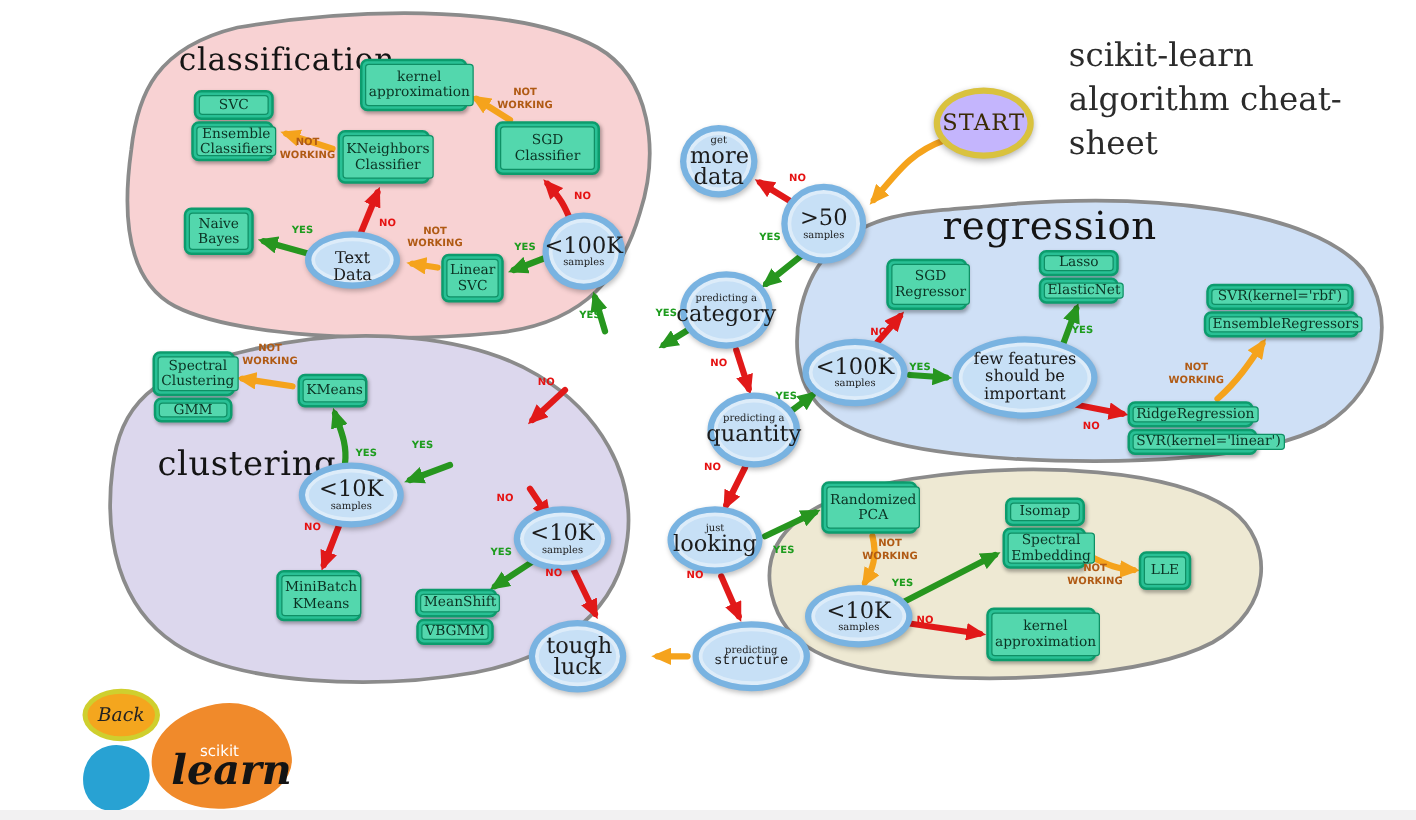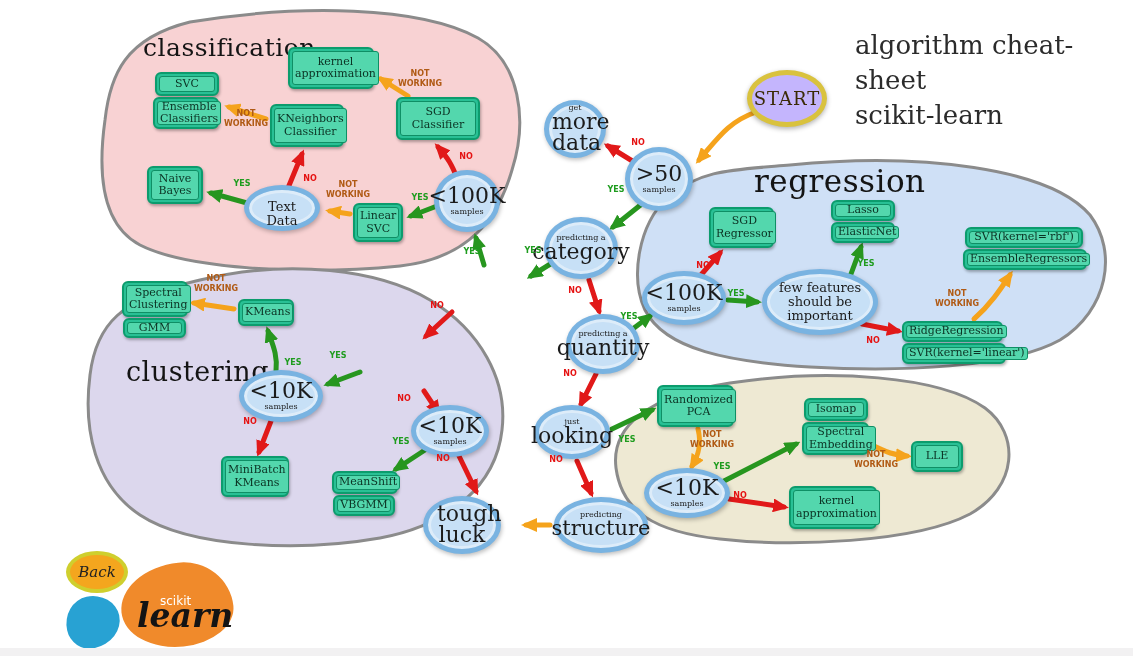--- a/index.html
+++ b/index.html
@@ -15,21 +15,21 @@
   .start{position:absolute;left:747px;top:70px;width:80px;height:57px;border-radius:50%;
          background:#c4b5fd;border:5px solid #d9c23e;box-shadow:0 2px 5px rgba(0,0,0,.3);
          display:flex;align-items:center;justify-content:center;
          font-size:18px;color:#3a2a05;letter-spacing:1px;}
 
   .node{position:absolute;border-radius:50%;background:#c7e0f6;border:5px solid #79b3e1;
         box-shadow:inset 0 0 0 3px rgba(255,255,255,.4),1px 2px 4px rgba(0,0,0,.25);
         display:flex;flex-direction:column;align-items:center;justify-content:center;
         text-align:center;color:#1b1b1b;}
   .node .pre{font-size:8px;line-height:1;}
-  .node .main{font-size:22px;line-height:.95;}
+  .node .main{font-size:18px;line-height:.95;}
   .node .sub{font-size:8px;line-height:1.2;}
   .main.sm{font-size:13px;line-height:1.08;}
 
   .box{position:absolute;background:#29c095;border:2px solid #0c9c6d;border-radius:6px;
        padding:2px;display:flex;box-shadow:1px 2px 3px rgba(0,0,0,.3);}
   .box-inner{flex:1;display:flex;align-items:center;justify-content:center;
              background:#53d7ad;border:1px solid #0f8f65;border-radius:3px;
              font-size:11px;line-height:1.1;color:#0b3223;text-align:center;padding:1px 2px;}
 
   .elabel{position:absolute;transform:translate(-50%,-50%);
@@ -106,22 +106,22 @@
     <path stroke="#f5a31c" marker-end="url(#mo)" d="M 550 525 L 526 525"></path>
     <path stroke="#27961f" marker-end="url(#mg)" d="M 612 429 L 652 410"></path>
     <path stroke="#f5a31c" marker-end="url(#mo)" d="M 698 429 C 702 445 698 456 692 466"></path>
     <path stroke="#27961f" marker-end="url(#mg)" d="M 724 481 L 796 444"></path>
     <path stroke="#e11919" marker-end="url(#mr)" d="M 729 499 L 784 507"></path>
     <path stroke="#f5a31c" marker-end="url(#mo)" d="M 870 444 C 888 453 894 455 907 456"></path>
   </g>
 </svg>
 
 <div class="title">
+  <div>scikit-learn</div>
   <div>algorithm cheat-sheet</div>
-  <div>scikit-learn</div>
 </div>
 
 <div class="start">
       <span>START</span>
     </div>
 
 <div class="section-label" style="left:143px;top:33px;font-size:25px;">classification</div>
 <div class="section-label" style="left:754px;top:163px;font-size:31px;">regression</div>
 <div class="section-label" style="left:126px;top:356px;font-size:27px;">clustering</div>
 
@@ -166,21 +166,21 @@
 <div class="node" style="left:644px;top:468px;width:86px;height:50px;">
   <span class="main">&lt;10K</span>
   <span class="sub">samples</span>
 </div>
 <div class="node" style="left:534px;top:405px;width:76px;height:54px;">
   <span class="pre">just</span>
   <span class="main">looking</span>
 </div>
 <div class="node" style="left:554px;top:497px;width:94px;height:56px;">
   <span class="pre">predicting</span>
-  <span class="main" style="font-size:21px;">structure</span>
+  <span class="main" style="font-size:11px;font-family:Liberation Mono, monospace;">structure</span>
 </div>
 <div class="node" style="left:423px;top:496px;width:78px;height:58px;">
   <span class="main" style="width:50px;">tough luck</span>
 </div>
 
 <div class="box" style="left:288px;top:47px;width:86px;height:42px;">
       <div class="box-inner">kernel approximation</div>
     </div>
 <div class="box" style="left:155px;top:72px;width:64px;height:24px;">
       <div class="box-inner">SVC</div>
@@ -244,21 +244,21 @@
 
 <div class="box" style="left:657px;top:385px;width:77px;height:42px;">
       <div class="box-inner">Randomized PCA</div>
     </div>
 <div class="box" style="left:804px;top:398px;width:64px;height:23px;">
       <div class="box-inner">Isomap</div>
     </div>
 <div class="box" style="left:802px;top:422px;width:67px;height:33px;">
       <div class="box-inner">Spectral Embedding</div>
     </div>
-<div class="box" style="left:911px;top:441px;width:52px;height:31px;">
+<div class="box" style="left:911px;top:441px;width:42px;height:31px;">
       <div class="box-inner">LLE</div>
     </div>
 <div class="box" style="left:789px;top:486px;width:88px;height:43px;">
       <div class="box-inner">kernel approximation</div>
     </div>
 
 <div class="elabel no" style="left:466px;top:157px;">NO</div>
 <div class="elabel yes" style="left:420px;top:198px;">YES</div>
 <div class="elabel nw" style="left:348px;top:190px;">NOT WORKING</div>
 <div class="elabel yes" style="left:242px;top:184px;">YES</div>

